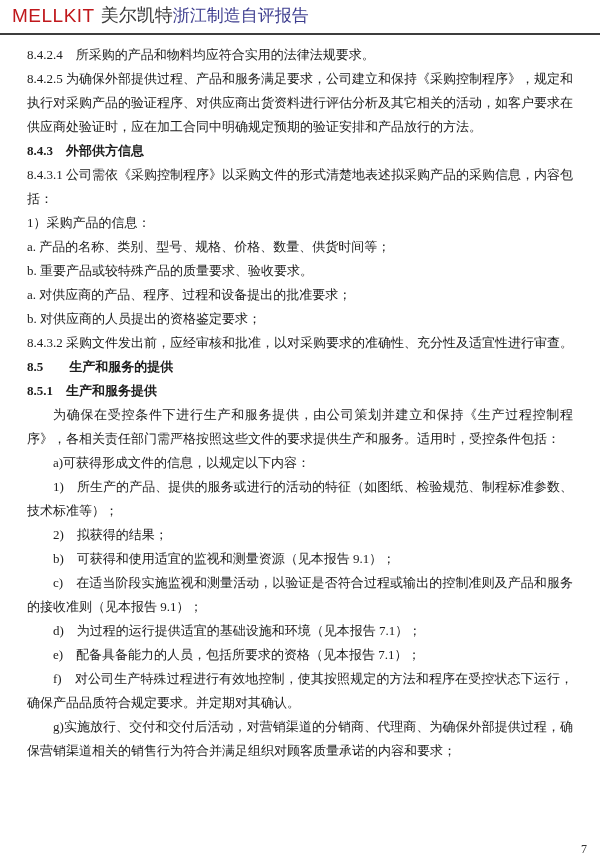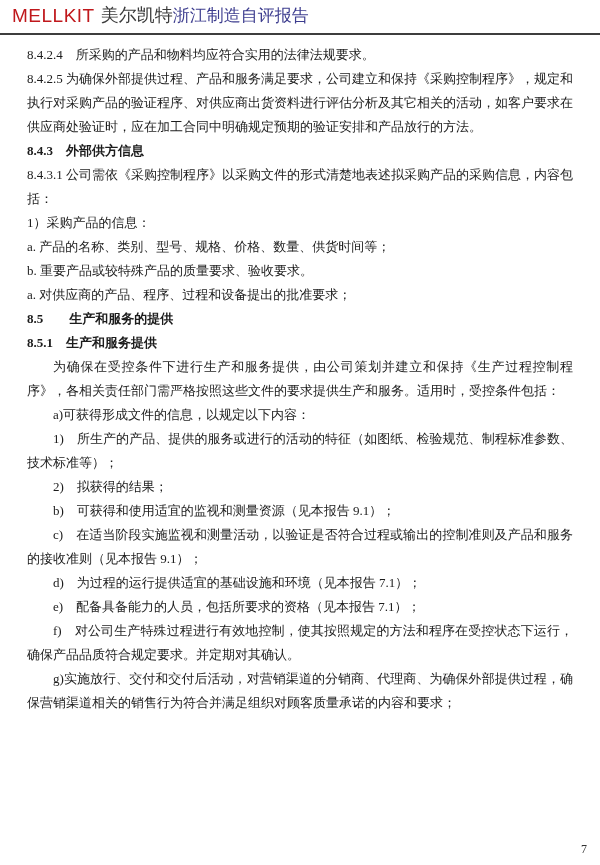--- a/index.html
+++ b/index.html
@@ -64,20 +64,22 @@
 
 <div class="doc">
     <p class="body">8.4.2.4　所采购的产品和物料均应符合实用的法律法规要求。</p>
     <p class="body">8.4.2.5 为确保外部提供过程、产品和服务满足要求，公司建立和保持《采购控制程序》，规定和执行对采购产品的验证程序、对供应商出货资料进行评估分析及其它相关的活动，如客户要求在供应商处验证时，应在加工合同中明确规定预期的验证安排和产品放行的方法。</p>
     <p class="heading">8.4.3　外部供方信息</p>
     <p class="body">8.4.3.1 公司需依《采购控制程序》以采购文件的形式清楚地表述拟采购产品的采购信息，内容包括：</p>
     <p class="body">1）采购产品的信息：</p>
     <p class="body">a. 产品的名称、类别、型号、规格、价格、数量、供货时间等；</p>
     <p class="body">b. 重要产品或较特殊产品的质量要求、验收要求。</p>
     <p class="body">a. 对供应商的产品、程序、过程和设备提出的批准要求；</p>
+    <p class="body">b. 对供应商的人员提出的资格鉴定要求；</p>
+    <p class="body">8.4.3.2 采购文件发出前，应经审核和批准，以对采购要求的准确性、充分性及适宜性进行审查。</p>
     <p class="heading">8.5　　生产和服务的提供</p>
     <p class="heading">8.5.1　生产和服务提供</p>
     <p class="body-indent">为确保在受控条件下进行生产和服务提供，由公司策划并建立和保持《生产过程控制程序》，各相关责任部门需严格按照这些文件的要求提供生产和服务。适用时，受控条件包括：</p>
     <p class="body-indent">a)可获得形成文件的信息，以规定以下内容：</p>
     <p class="body-indent">1)　所生产的产品、提供的服务或进行的活动的特征（如图纸、检验规范、制程标准参数、技术标准等）；</p>
     <p class="body-indent">2)　拟获得的结果；</p>
     <p class="body-indent">b)　可获得和使用适宜的监视和测量资源（见本报告 9.1）；</p>
     <p class="body-indent">c)　在适当阶段实施监视和测量活动，以验证是否符合过程或输出的控制准则及产品和服务的接收准则（见本报告 9.1）；</p>
     <p class="body-indent">d)　为过程的运行提供适宜的基础设施和环境（见本报告 7.1）；</p>
     <p class="body-indent">e)　配备具备能力的人员，包括所要求的资格（见本报告 7.1）；</p>

